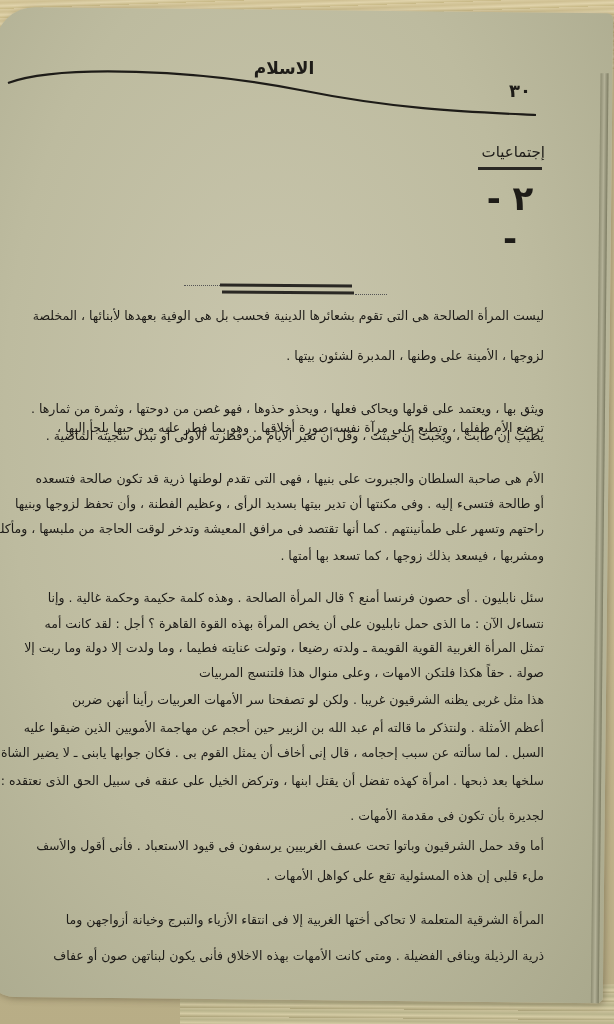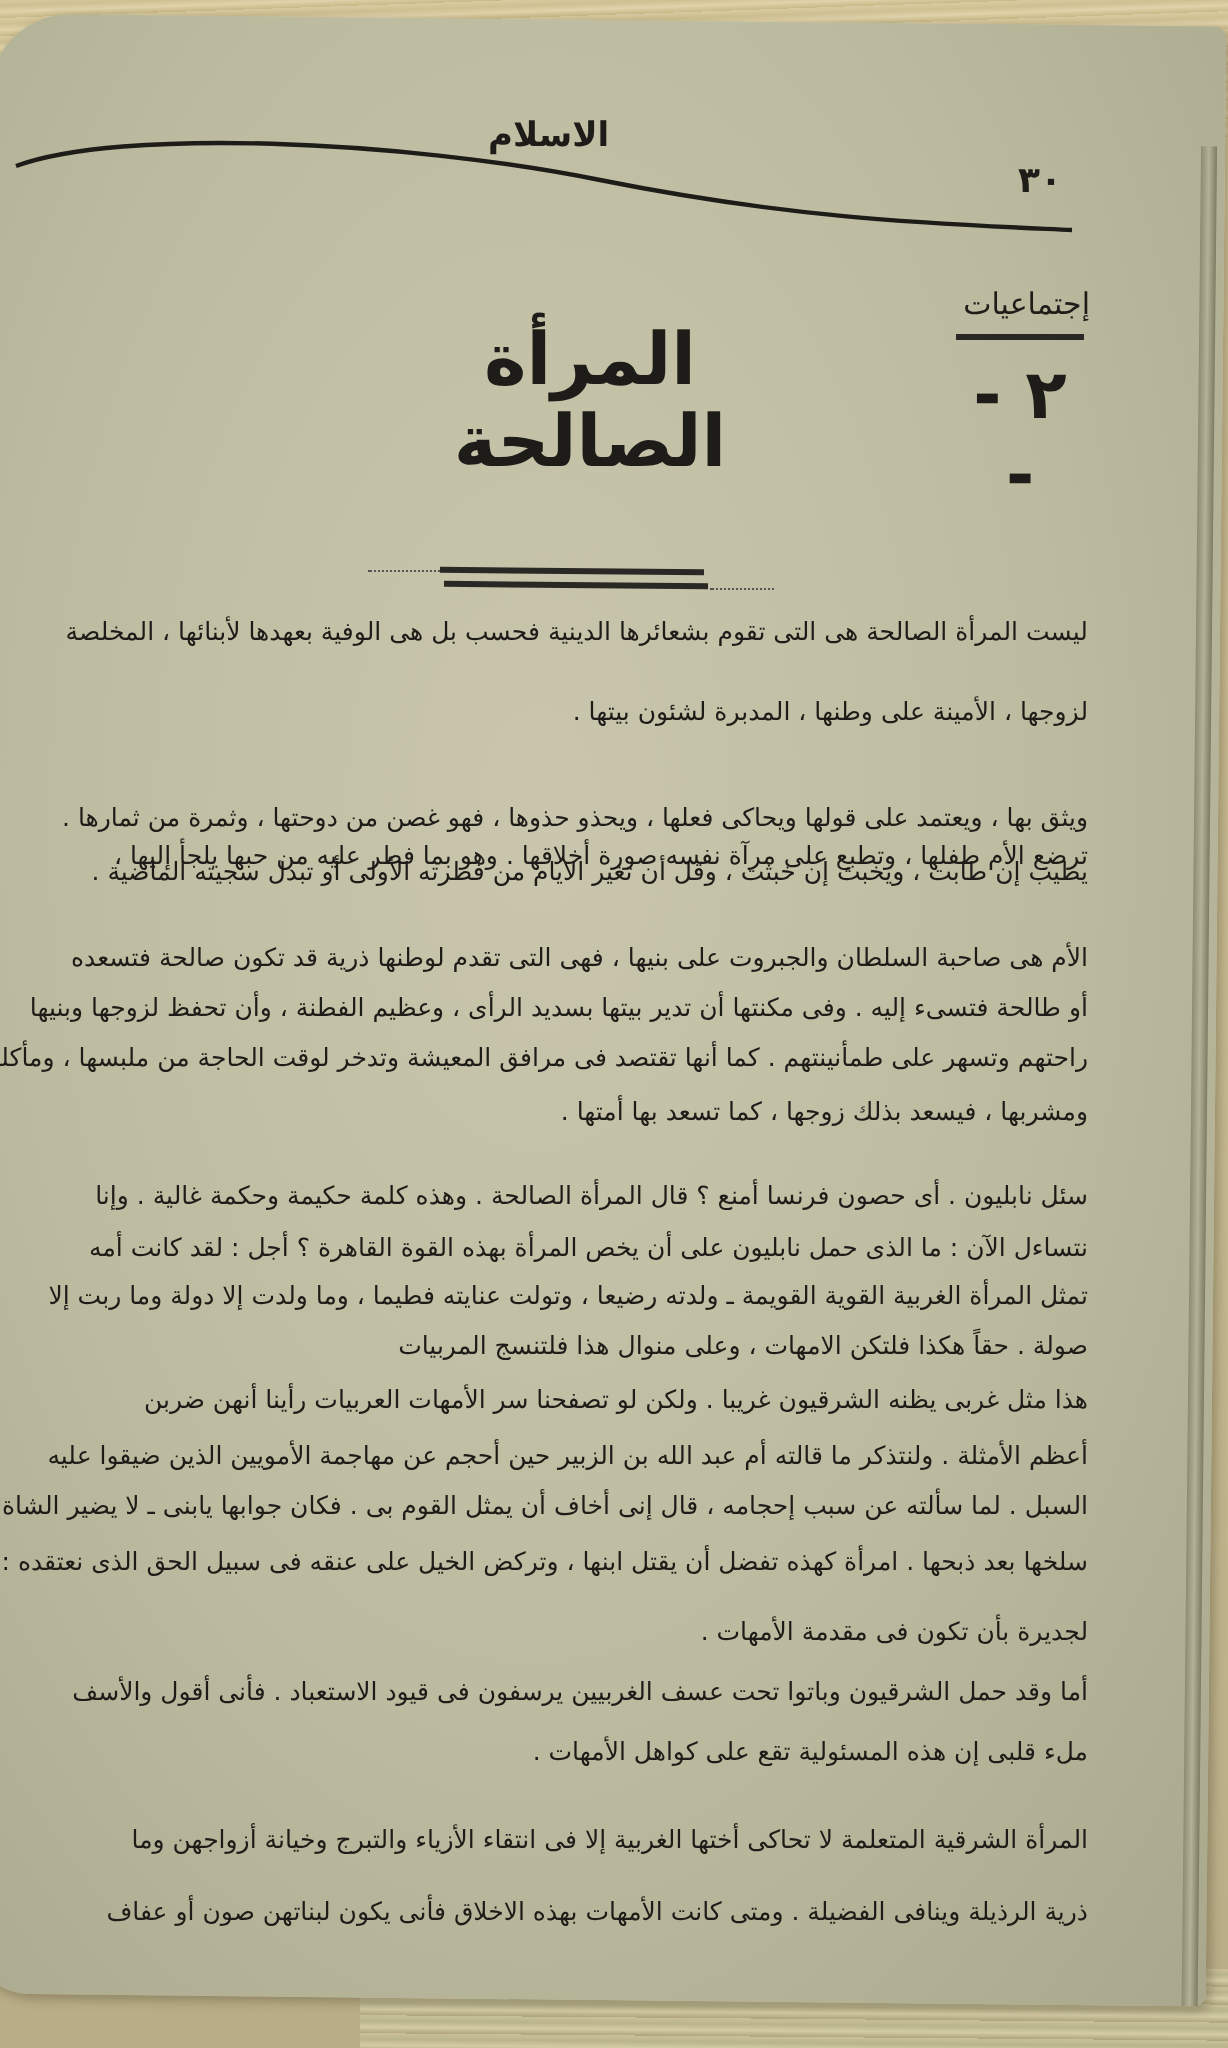--- a/index.html
+++ b/index.html
@@ -26,21 +26,21 @@
   }
   .page-edge {
     position:absolute; right:4px; top:60px; width:8px; height:930px;
     background: linear-gradient(90deg,#8d8c72,#b3b197,#7d7c63);
   }
   .content {
     position:absolute; left:0; top:0; width:614px; height:1024px;
     direction: rtl; color:#1e1c18;
   }
   .running-head {
-    position:absolute; left:244px; top:58px; width:80px; text-align:left;
+    position:absolute; left:244px; top:58px; width:80px; text-align:center;
     font-family:"DejaVu Sans", sans-serif; font-weight:bold; font-size:17px;
   }
   .head-curve { position:absolute; left:0; top:60px; width:614px; height:70px; }
   .page-number {
     position:absolute; left:500px; top:80px; width:40px; text-align:center;
     font-family:"DejaVu Sans", sans-serif; font-weight:bold; font-size:18px;
     direction:rtl;
   }
   .section-label {
     position:absolute; left:470px; top:143px; width:75px; text-align:right;
@@ -83,21 +83,20 @@
 <div class="content">
   <div class="running-head">الاسلام</div>
   <svg class="head-curve" viewBox="0 0 614 70">
     <path d="M8 23 C 60 4, 200 10, 300 30 S 470 52, 536 55" stroke="#1e1c18" stroke-width="2.2" fill="none"></path>
   </svg>
   <div class="page-number">٣٠</div>
 
   <div class="section-label">إجتماعيات</div>
   <div class="section-rule"></div>
   <div class="article-number">- ٢ -</div>
-  <div class="article-title">المرأة الصالحة</div>
   <div class="title-rule-dots-l"></div>
   <div class="title-rule-1"></div>
   <div class="title-rule-2"></div>
   <div class="title-rule-dots-r"></div>
 
   <div class="body" id="body">
       <div class="line" style="top: 0px; right: 0px;">ليست المرأة الصالحة هى التى تقوم بشعائرها الدينية فحسب بل هى الوفية بعهدها لأبنائها ، المخلصة</div>
       <div class="line" style="top: 40px; right: 0px;">لزوجها ، الأمينة على وطنها ، المدبرة لشئون بيتها .</div>
       <div class="line" style="top: 68px; right: 0px; margin-top: 44px;">ترضع الأم طفلها ، وتطبع على مرآة نفسه صورة أخلاقها . وهو بما فطر عليه من حبها يلجأ إليها ،</div>
       <div class="line" style="top: 93px; right: 0px;">ويثق بها ، ويعتمد على قولها ويحاكى فعلها ، ويحذو حذوها ، فهو غصن من دوحتها ، وثمرة من ثمارها .</div>

